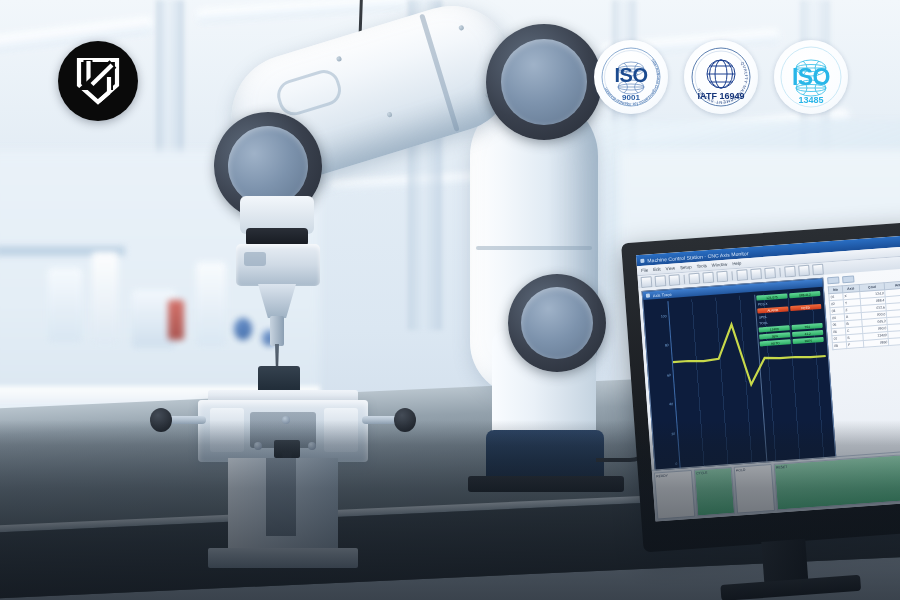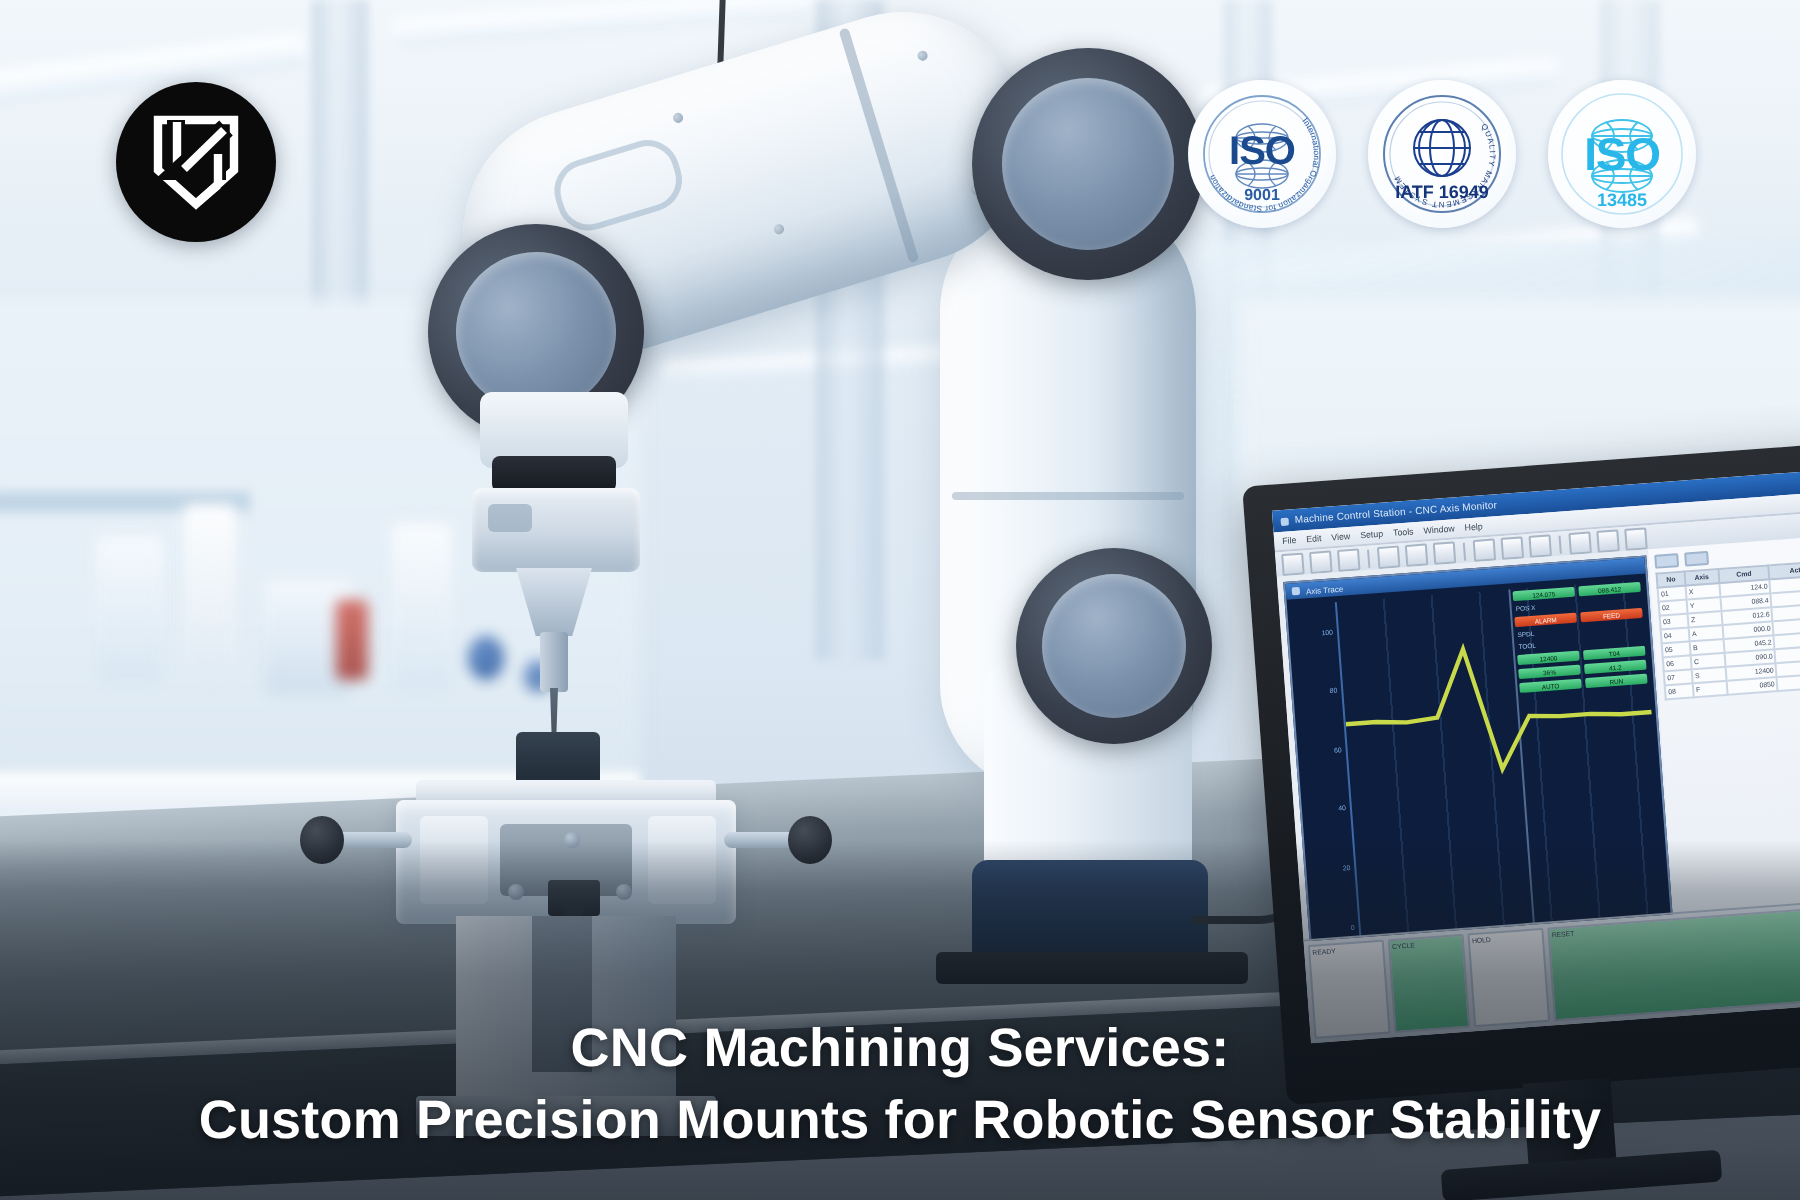--- a/index.html
+++ b/index.html
@@ -904,18 +904,14 @@
           <path d="M29 41 Q37 48 29 55"></path>
           <path d="M45 41 Q37 48 45 55"></path>
         </g>
         <text x="37" y="45" text-anchor="middle" font-size="23" font-weight="bold" fill="#29b6e8" font-family="'Liberation Sans',sans-serif" letter-spacing="-0.6">ISO</text>
         <text x="37" y="63" text-anchor="middle" font-size="9" font-weight="bold" fill="#29b6e8" font-family="'Liberation Sans',sans-serif">13485</text>
       </svg>
     </div>
   </div>
 
   <div class="overlay"></div>
-  <div class="headline">
-    <span class="line1">CNC Machining Services:</span>
-    <span class="line2">Custom Precision Mounts for Robotic Sensor Stability</span>
-  </div>
 
 </div>
 
 </body></html>

